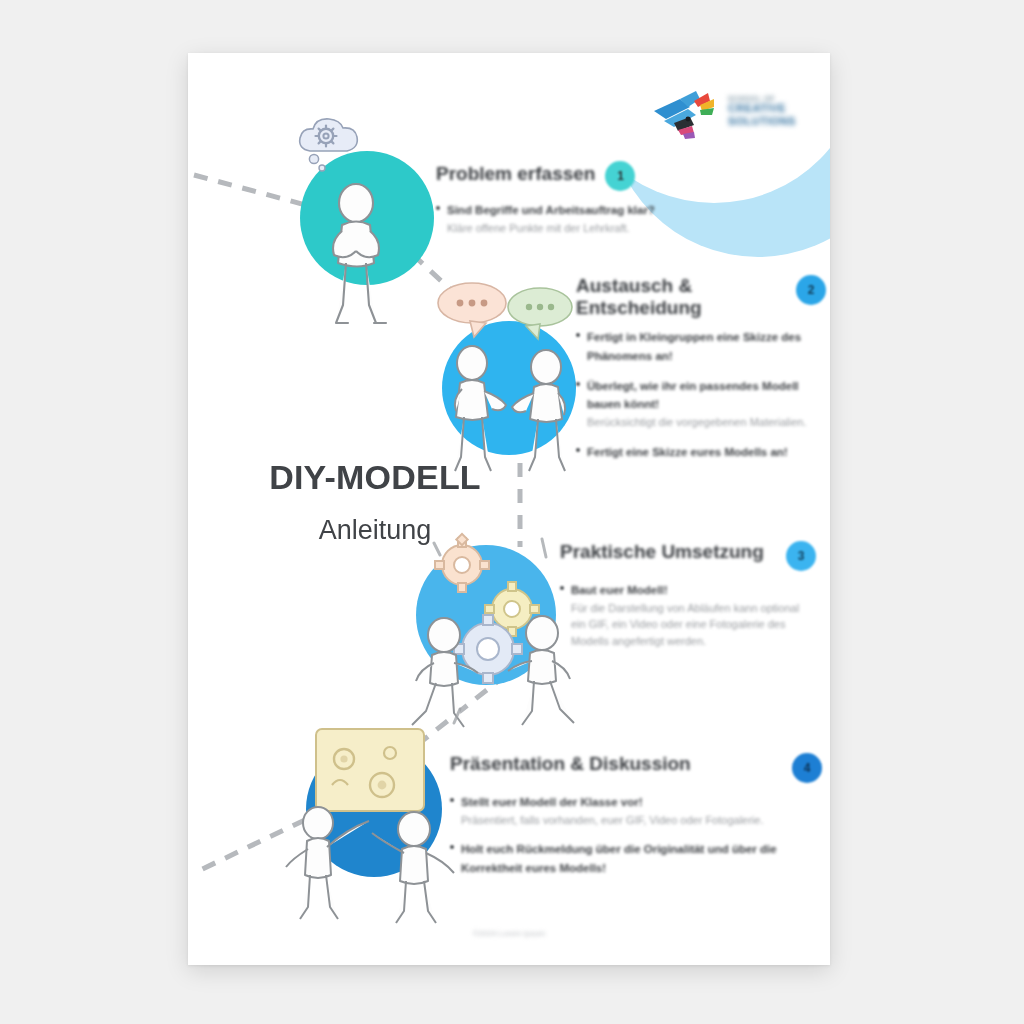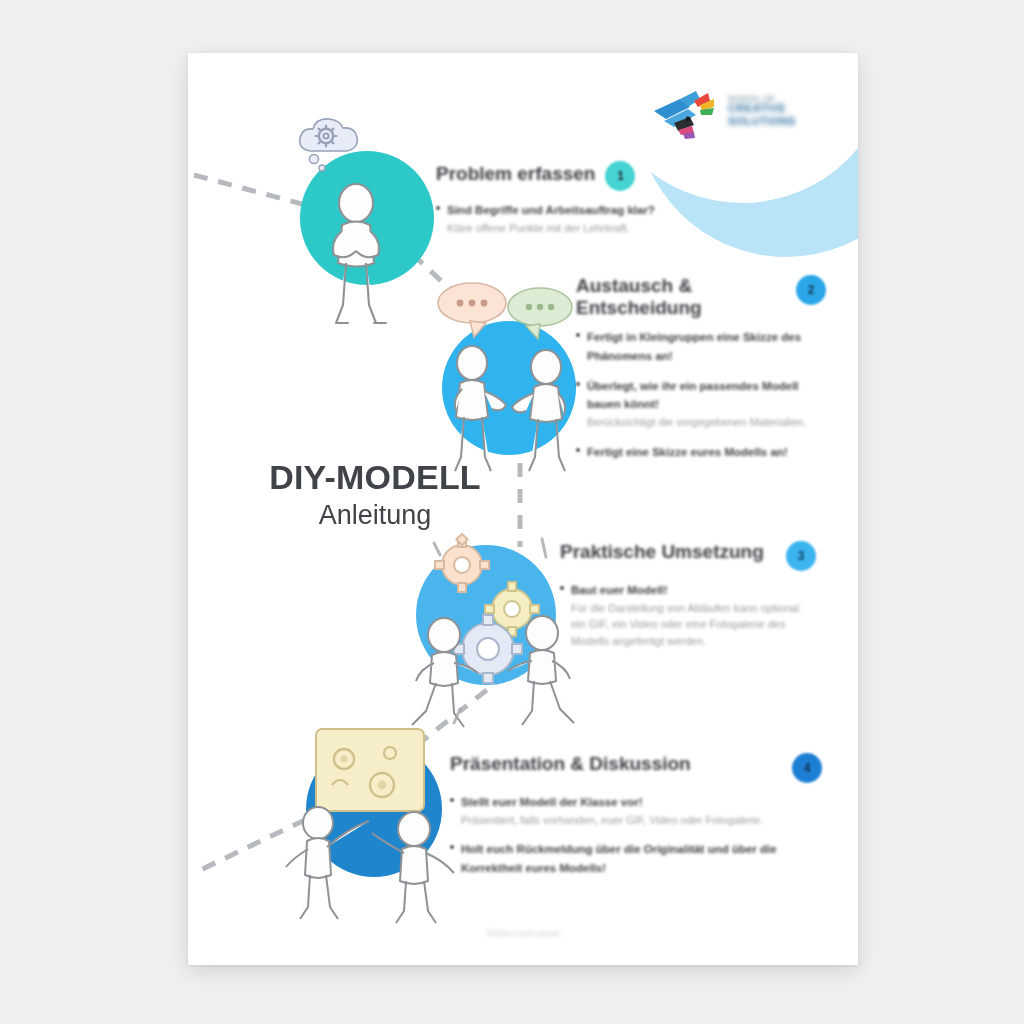--- a/index.html
+++ b/index.html
@@ -10,21 +10,20 @@
     overflow:hidden;
   }
   .stage{position:relative;width:1024px;height:1024px;}
 
   
   .sheet{
     position:absolute;left:188px;top:53px;width:642px;height:912px;
     background:#ffffff;
     box-shadow:0 6px 22px rgba(0,0,0,.13), 0 1px 3px rgba(0,0,0,.08);
     overflow:hidden;
-    padding-left:28px;
   }
 
   
   .arc-outer{
     position:absolute;right:-78px;top:-96px;width:300px;height:300px;
     border-radius:50%;background:#b9e4f8;
   }
   .arc-inner{
     position:absolute;right:-34px;top:-150px;width:300px;height:300px;
     border-radius:50%;background:#ffffff;
@@ -41,21 +40,21 @@
 
   
   .dash{position:absolute;}
 
   
   .circle{position:absolute;border-radius:50%;}
 
   
   .title-block{position:absolute;left:42px;top:405px;width:290px;text-align:center;}
   .title-main{font-size:34px;font-weight:700;color:#404347;letter-spacing:.2px;}
-  .title-sub{font-size:27px;font-weight:400;color:#404347;margin-top:3px;}
+  .title-sub{font-size:27px;font-weight:400;color:#404347;margin-top:18px;}
 
   
   .step-text{position:absolute;}
   .step-head{
     display:flex;align-items:flex-start;gap:10px;
   }
   .step-title{
     font-size:19px;font-weight:700;color:#3a3d41;line-height:1.14;
     filter:blur(1.55px);
   }

